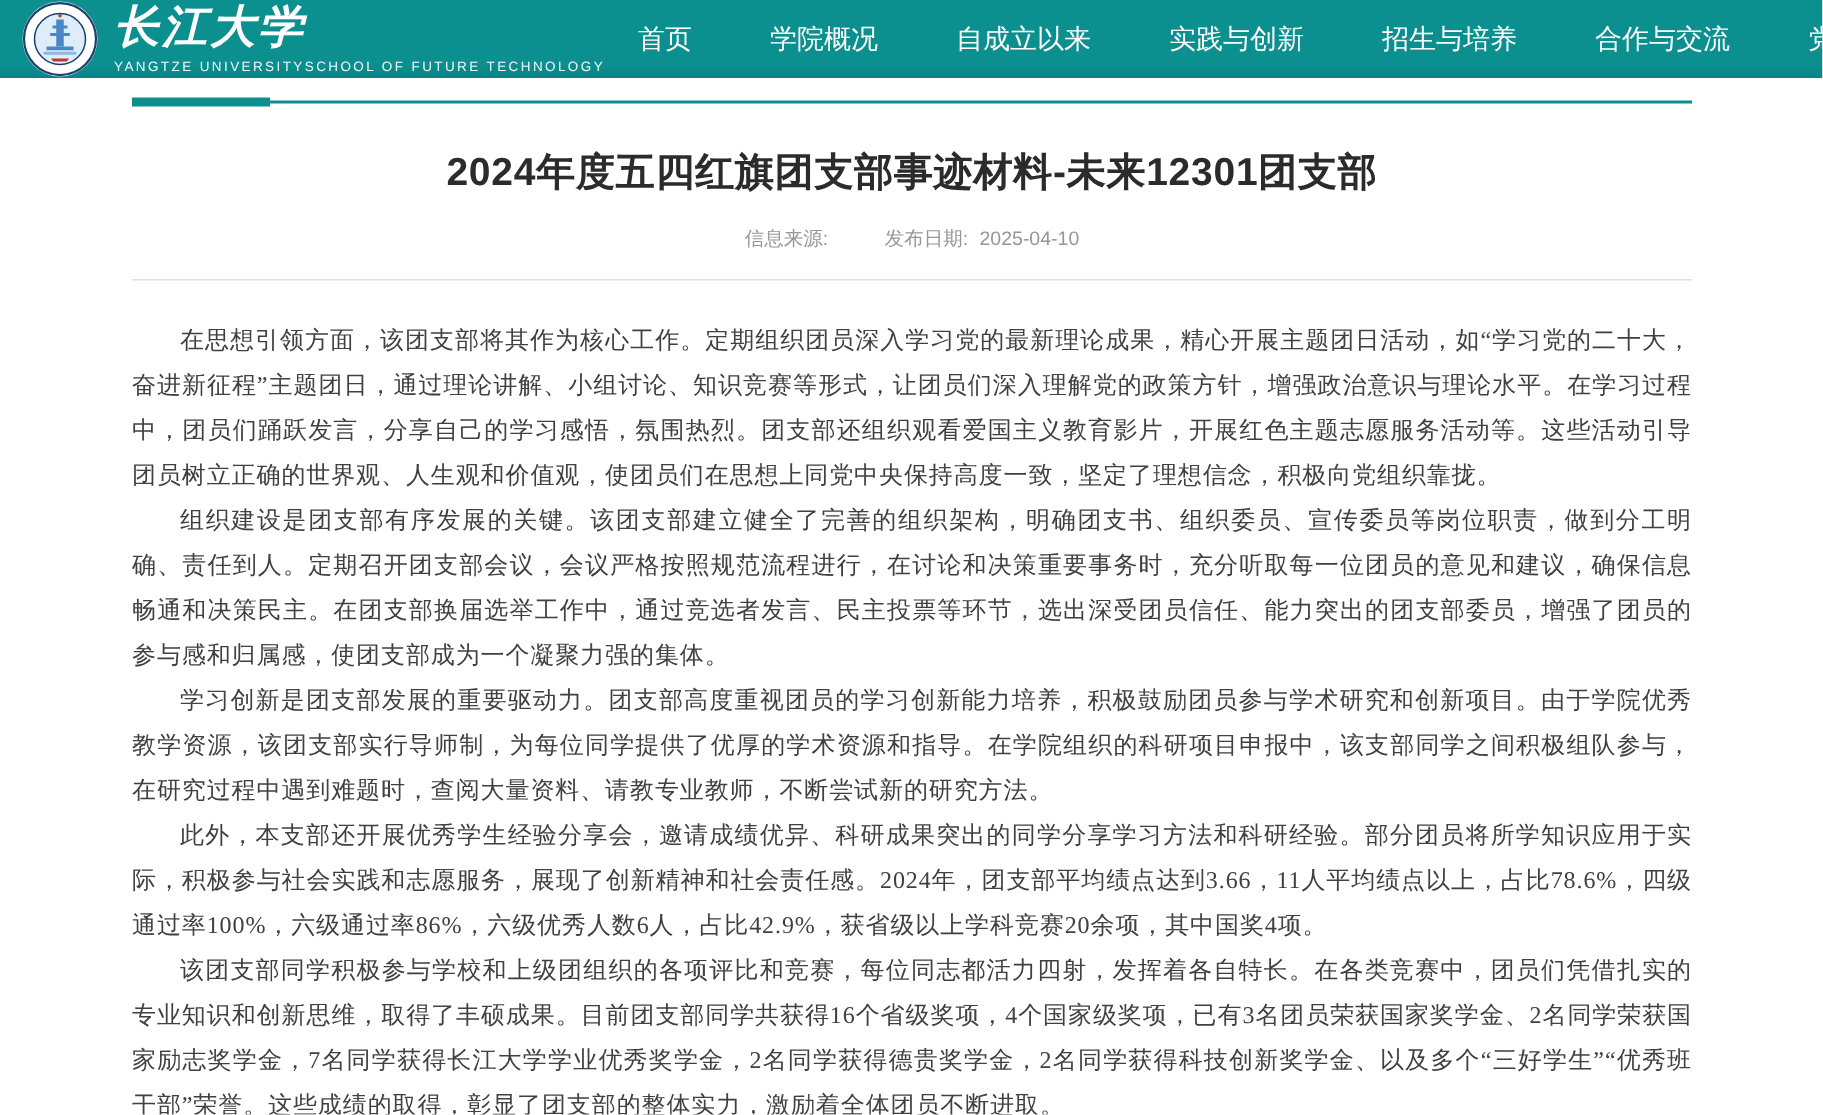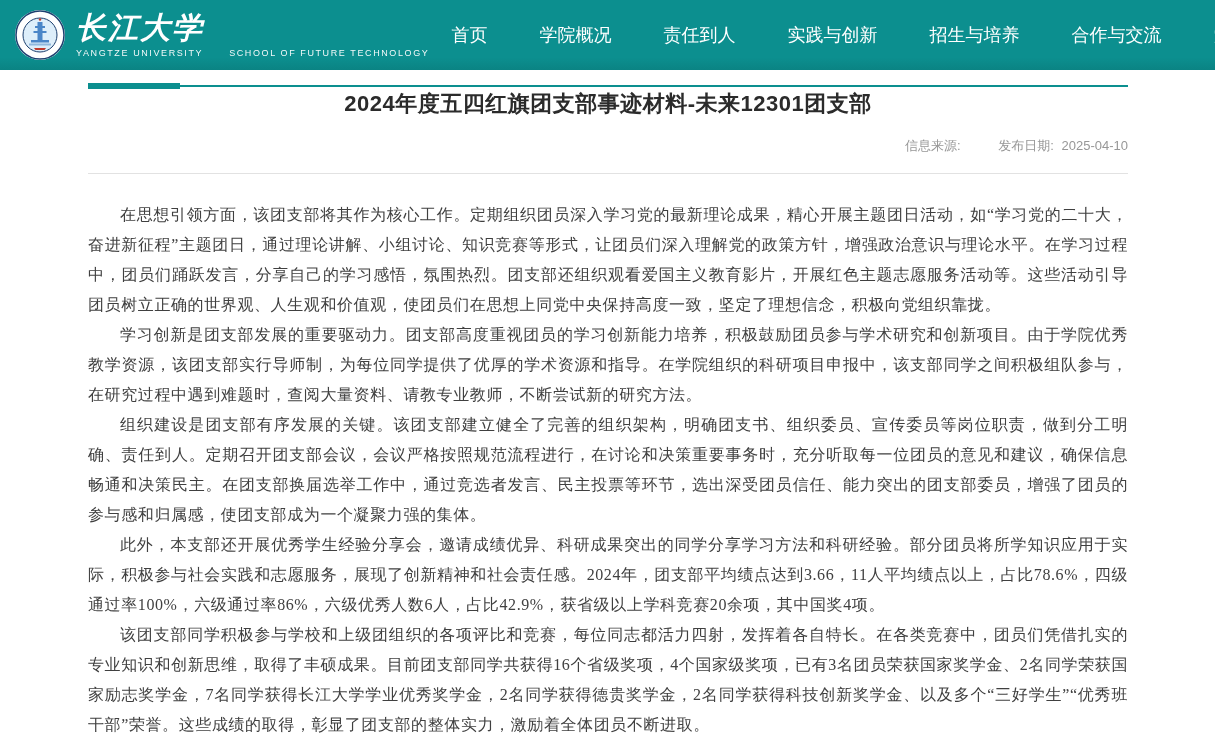--- a/index.html
+++ b/index.html
@@ -5,21 +5,21 @@
   * { box-sizing: border-box; margin: 0; padding: 0; }
   html, body { width: 1215px; height: 743px; }
   body {
     background: #ffffff;
     font-family: "Liberation Sans", sans-serif;
     overflow: hidden;
   }
 
   
   .site-header {
-    height: 70px;
+    height: 52px;
     background: linear-gradient(#0c8f8f, #0c8f8f 82%, #0a8383);
     display: flex;
     align-items: center;
     padding: 0 30px 0 14px;
   }
   .logo {
     display: flex;
     align-items: center;
     gap: 10px;
     cursor: pointer;
@@ -35,21 +35,20 @@
     font-size: 30px;
     letter-spacing: 2px;
   }
   .cn-school {
     font-size: 27px;
     font-weight: 500;
     letter-spacing: 2px;
   }
   .en-line {
     display: flex;
-    gap: 26px;
     margin-top: 6px;
     font-size: 9px;
     letter-spacing: 1.6px;
     opacity: 0.95;
     white-space: nowrap;
   }
   .main-nav {
     flex: 1;
     display: flex;
     justify-content: flex-end;
@@ -68,29 +67,30 @@
   
   .content-wrap {
     width: 1040px;
     margin: 13px auto 0 88px;
   }
   .accent-line { display: flex; align-items: center; height: 6px; }
   .accent-thick { width: 92px; height: 6px; background: #0c8f8f; }
   .accent-thin  { flex: 1; height: 2px; background: #0c8f8f; }
 
   .article-title {
+    margin-top: 26px;
     text-align: center;
-    font-size: 22px;
+    font-size: 26px;
     font-weight: bold;
     color: #2b2b2b;
     letter-spacing: 0.5px;
   }
   .article-meta {
     margin-top: 18px;
-    text-align: right;
+    text-align: center;
     font-size: 13px;
     color: #979797;
   }
   .article-meta .meta-date-label { margin-left: 34px; }
   .article-meta .meta-date-value { margin-left: 4px; }
 
   .meta-divider {
     border: none;
     border-top: 1px solid #e2e2e2;
     margin-top: 18px;
@@ -130,21 +130,21 @@
       </div>
       <div class="en-line">
         <span>YANGTZE  UNIVERSITY</span>
         <span>SCHOOL  OF  FUTURE  TECHNOLOGY</span>
       </div>
     </div>
   </div>
   <nav class="main-nav">
     <a class="nav-item">首页</a>
     <a class="nav-item">学院概况</a>
-    <a class="nav-item">责任到人</a>
+    <a class="nav-item">自成立以来</a>
     <a class="nav-item">实践与创新</a>
     <a class="nav-item">招生与培养</a>
     <a class="nav-item">合作与交流</a>
     <a class="nav-item">党建与团建</a>
 
   </nav>
 </header>
 
 <main class="content-wrap">
   <div class="accent-line">
@@ -157,18 +157,18 @@
   <div class="article-meta">
     <span class="meta-source-label">信息来源:</span>
     <span class="meta-date-label">发布日期:</span>
     <span class="meta-date-value">2025-04-10</span>
   </div>
 
   <hr class="meta-divider">
 
   <article class="article-body">
     <p>在思想引领方面，该团支部将其作为核心工作。定期组织团员深入学习党的最新理论成果，精心开展主题团日活动，如“学习党的二十大，奋进新征程”主题团日，通过理论讲解、小组讨论、知识竞赛等形式，让团员们深入理解党的政策方针，增强政治意识与理论水平。在学习过程中，团员们踊跃发言，分享自己的学习感悟，氛围热烈。团支部还组织观看爱国主义教育影片，开展红色主题志愿服务活动等。这些活动引导团员树立正确的世界观、人生观和价值观，使团员们在思想上同党中央保持高度一致，坚定了理想信念，积极向党组织靠拢。</p>
+    <p>组织建设是团支部有序发展的关键。该团支部建立健全了完善的组织架构，明确团支书、组织委员、宣传委员等岗位职责，做到分工明确、责任到人。定期召开团支部会议，会议严格按照规范流程进行，在讨论和决策重要事务时，充分听取每一位团员的意见和建议，确保信息畅通和决策民主。在团支部换届选举工作中，通过竞选者发言、民主投票等环节，选出深受团员信任、能力突出的团支部委员，增强了团员的参与感和归属感，使团支部成为一个凝聚力强的集体。</p>
     <p>学习创新是团支部发展的重要驱动力。团支部高度重视团员的学习创新能力培养，积极鼓励团员参与学术研究和创新项目。由于学院优秀教学资源，该团支部实行导师制，为每位同学提供了优厚的学术资源和指导。在学院组织的科研项目申报中，该支部同学之间积极组队参与，在研究过程中遇到难题时，查阅大量资料、请教专业教师，不断尝试新的研究方法。</p>
-    <p>组织建设是团支部有序发展的关键。该团支部建立健全了完善的组织架构，明确团支书、组织委员、宣传委员等岗位职责，做到分工明确、责任到人。定期召开团支部会议，会议严格按照规范流程进行，在讨论和决策重要事务时，充分听取每一位团员的意见和建议，确保信息畅通和决策民主。在团支部换届选举工作中，通过竞选者发言、民主投票等环节，选出深受团员信任、能力突出的团支部委员，增强了团员的参与感和归属感，使团支部成为一个凝聚力强的集体。</p>
     <p>此外，本支部还开展优秀学生经验分享会，邀请成绩优异、科研成果突出的同学分享学习方法和科研经验。部分团员将所学知识应用于实际，积极参与社会实践和志愿服务，展现了创新精神和社会责任感。2024年，团支部平均绩点达到3.66，11人平均绩点以上，占比78.6%，四级通过率100%，六级通过率86%，六级优秀人数6人，占比42.9%，获省级以上学科竞赛20余项，其中国奖4项。</p>
     <p>该团支部同学积极参与学校和上级团组织的各项评比和竞赛，每位同志都活力四射，发挥着各自特长。在各类竞赛中，团员们凭借扎实的专业知识和创新思维，取得了丰硕成果。目前团支部同学共获得16个省级奖项，4个国家级奖项，已有3名团员荣获国家奖学金、2名同学荣获国家励志奖学金，7名同学获得长江大学学业优秀奖学金，2名同学获得德贵奖学金，2名同学获得科技创新奖学金、以及多个“三好学生”“优秀班干部”荣誉。这些成绩的取得，彰显了团支部的整体实力，激励着全体团员不断进取。</p>
   </article>
 </main>
 
 </body></html>

